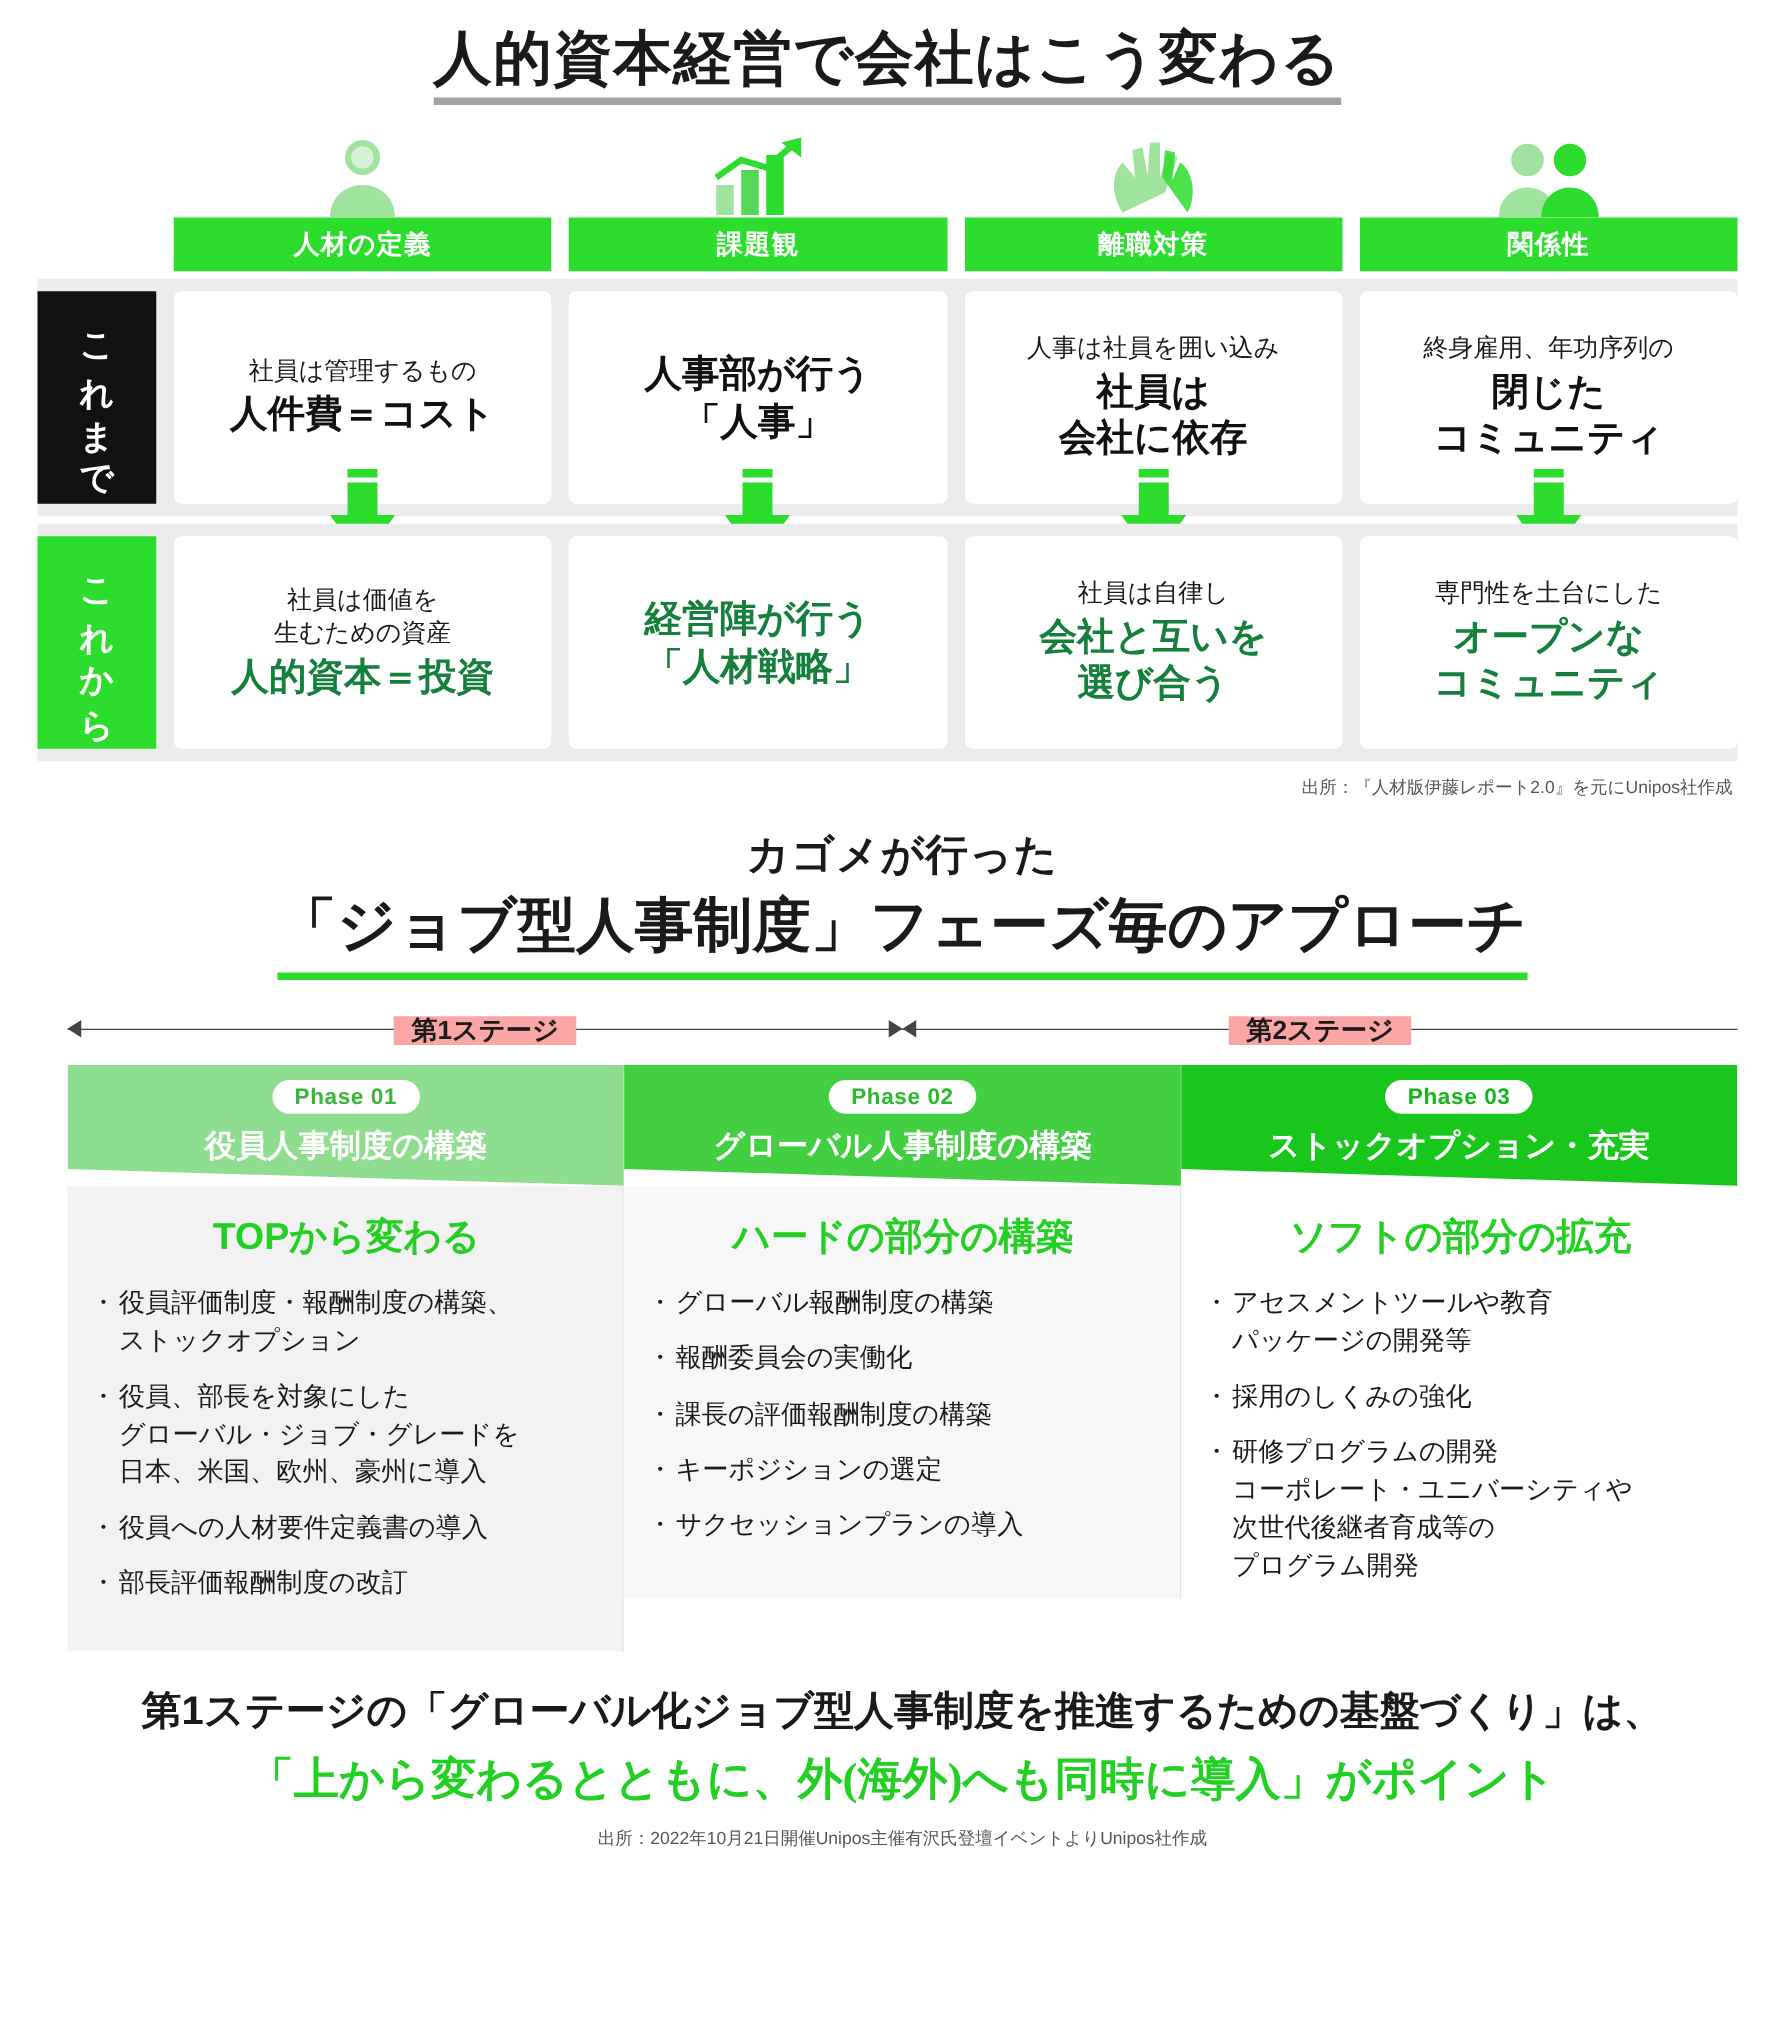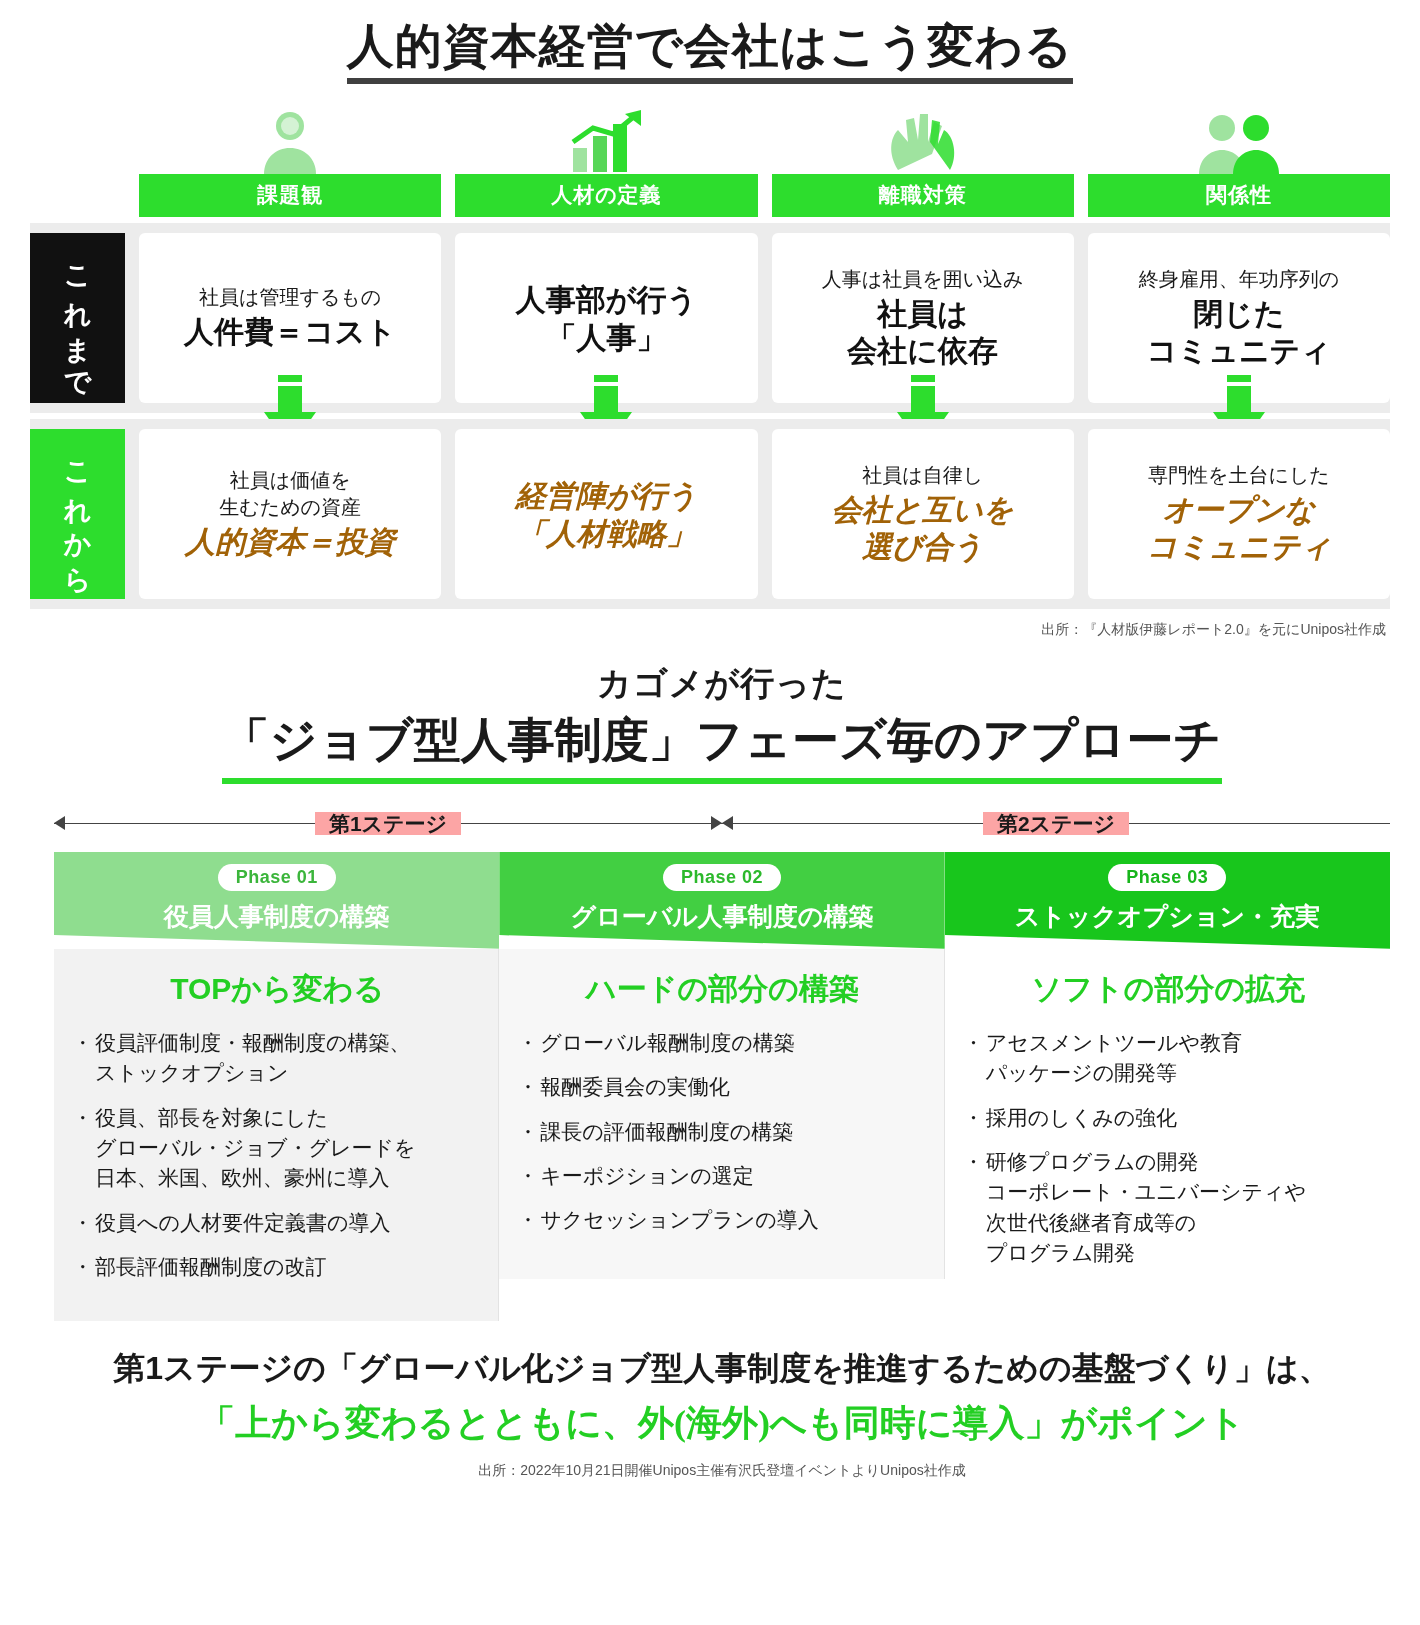--- a/index.html
+++ b/index.html
@@ -24,21 +24,21 @@
     text-align: center;
     margin-bottom: 18px;
   }
   .title1 {
     display: inline-block;
     font-size: 47px;
     font-weight: bold;
     letter-spacing: 1px;
     line-height: 1.1;
     padding-bottom: 6px;
-    border-bottom: 6px solid #404040;
+    border-bottom: 6px solid #a3a3a3;
   }
 
   .grid1 {
     display: grid;
     grid-template-columns: 95px repeat(4, 1fr);
     column-gap: 14px;
   }
   .icon-cell {
     height: 72px;
     display: flex;
@@ -102,22 +102,21 @@
     color: #1a1a1a;
   }
   .card .big {
     font-size: 30px;
     font-weight: bold;
     line-height: 1.25;
     margin-top: 2px;
     color: #111111;
   }
   .card .big.green {
-    color: #a16207;
-    font-style: italic;
+    color: #15803d;
   }
 
   .arrows {
     display: grid;
     grid-template-columns: 95px repeat(4, 1fr);
     column-gap: 14px;
     position: relative;
     height: 0;
   }
   .arrow-cell {
@@ -321,22 +320,22 @@
     <div class="icon-cell">
       <svg width="90" height="66" viewBox="0 0 90 66" aria-hidden="true">
         <circle cx="28" cy="20" r="13" fill="#9fe39f"></circle>
         <path d="M5 66c0-15 11-24 23-24s23 9 23 24z" fill="#9fe39f"></path>
         <circle cx="62" cy="20" r="13" fill="#2ddd2d"></circle>
         <path d="M39 66c0-15 11-24 23-24s23 9 23 24z" fill="#2ddd2d"></path>
       </svg>
     </div>
 
     <div></div>
+    <div class="hdr-cell">人材の定義</div>
     <div class="hdr-cell">課題観</div>
-    <div class="hdr-cell">人材の定義</div>
     <div class="hdr-cell">離職対策</div>
     <div class="hdr-cell">関係性</div>
   </div>
 
   <div class="band past">
     <div class="band-label label-past">これまで</div>
 
     <div class="card">
       <div class="small">社員は管理するもの</div>
       <div class="big" style="white-space:pre-line">人件費＝コスト</div>

